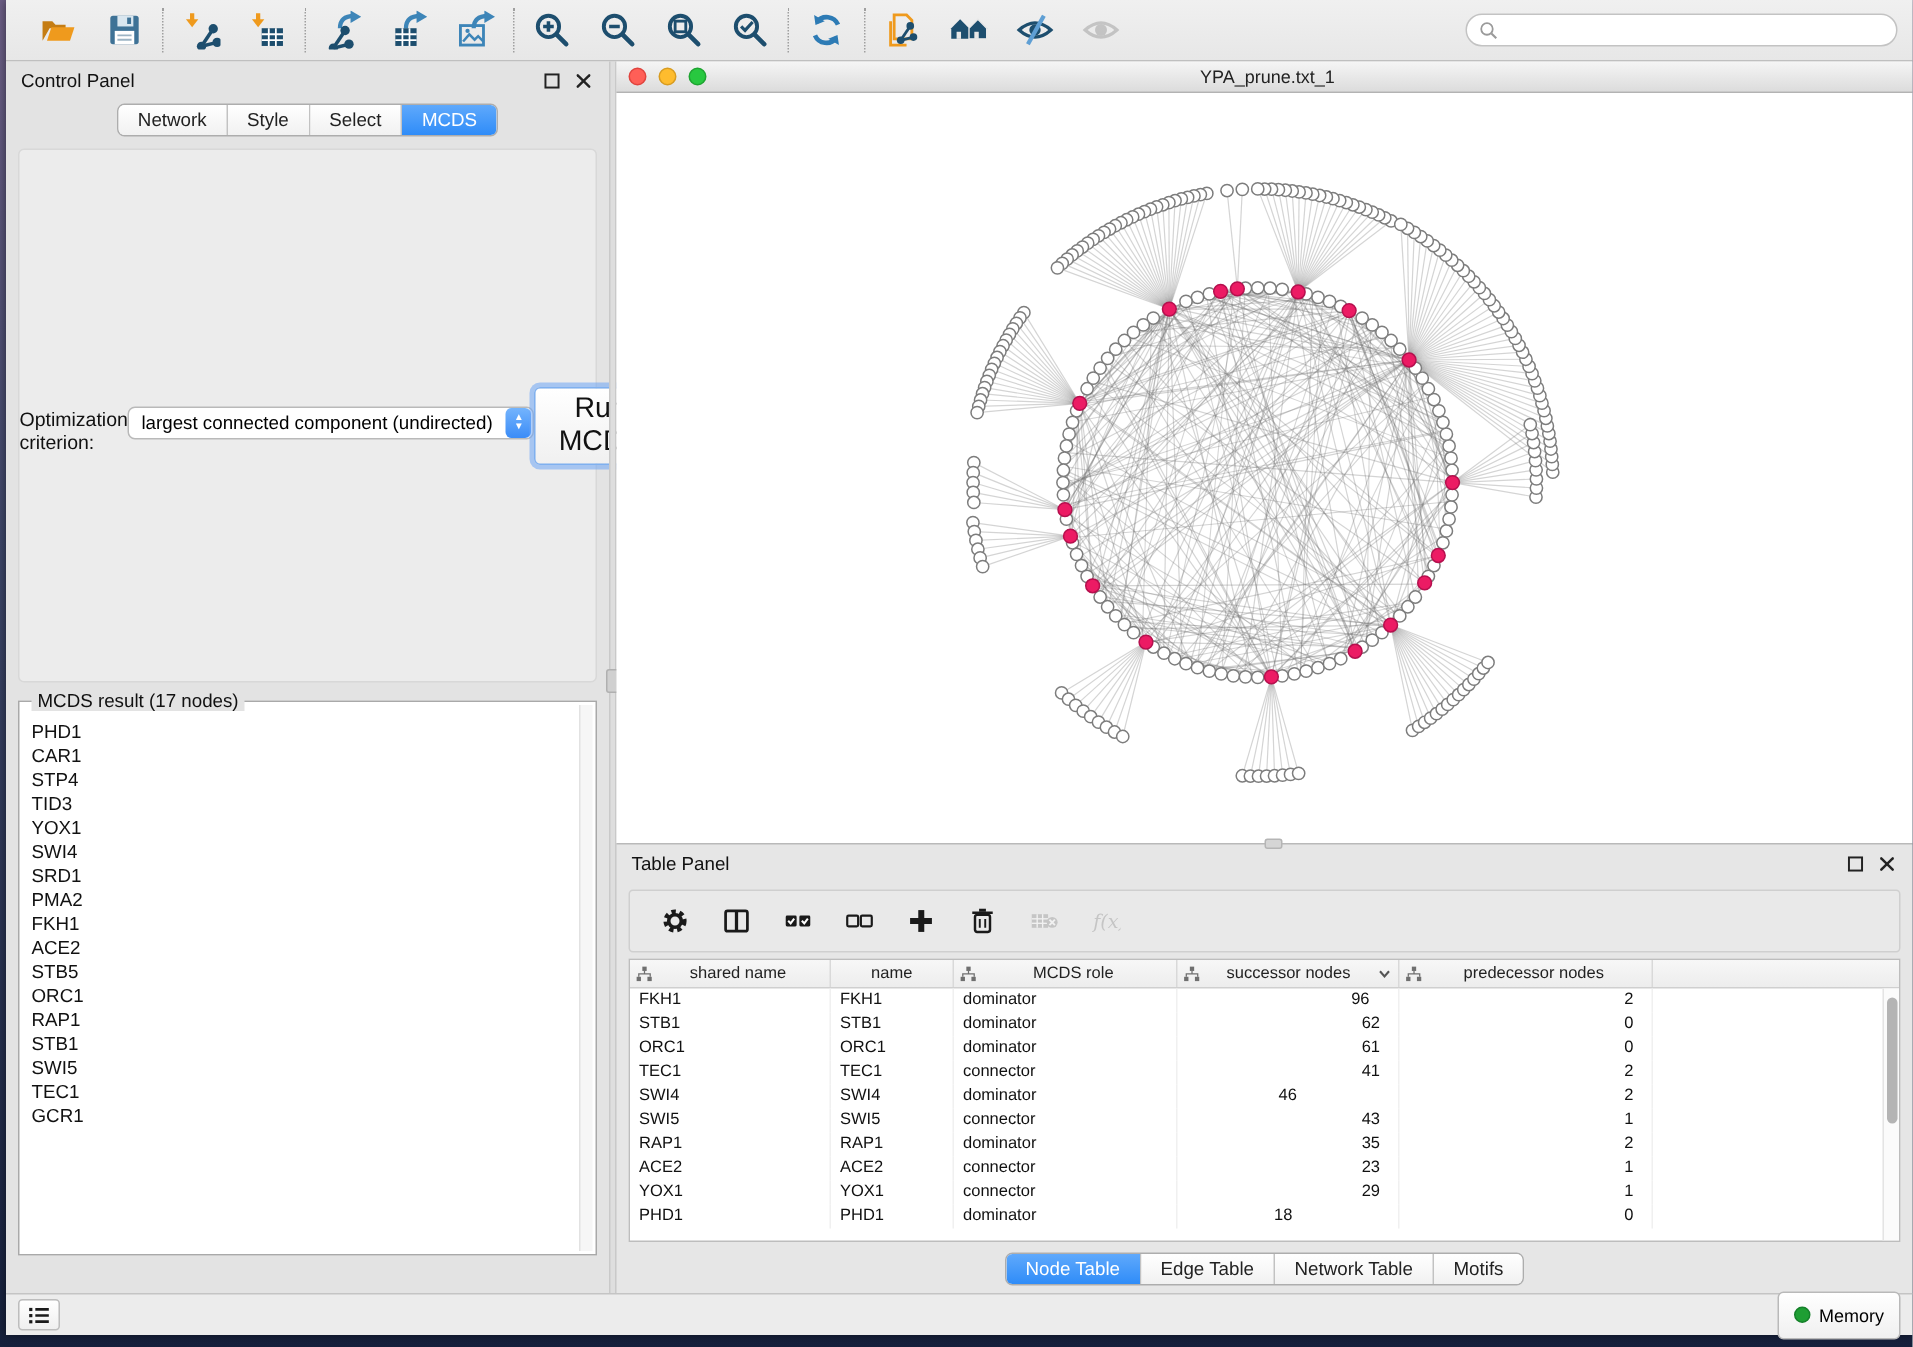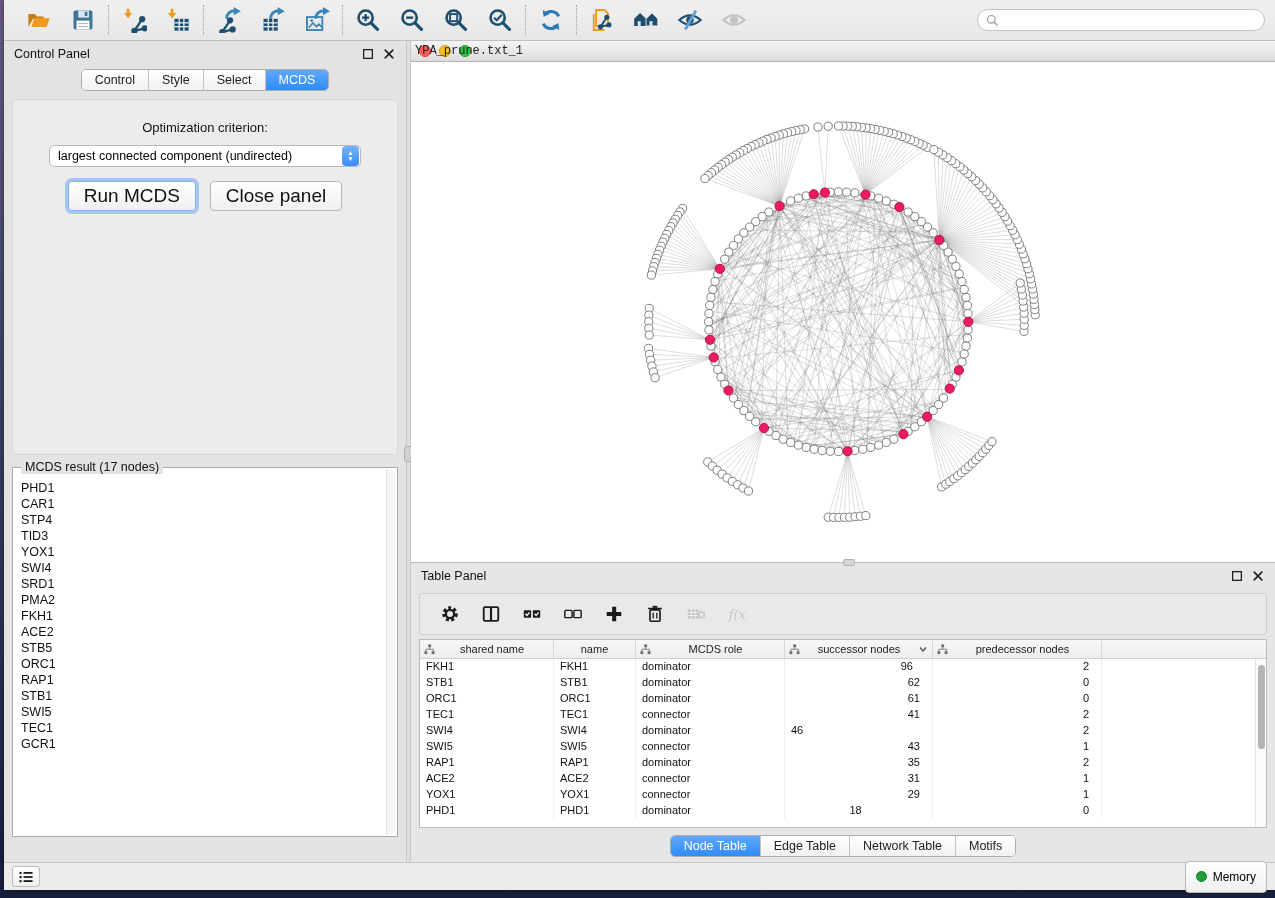--- a/index.html
+++ b/index.html
@@ -36,21 +36,21 @@
   .panel-winbtns svg { width:13px; height:13px; }
 
   .seg-tabs { display:flex; justify-content:center; margin-top:2px; flex:none; }
   .seg { display:inline-flex; border:1px solid #adadad; border-radius:5px; overflow:hidden; background:#fff; }
   .seg button { border:none; background:linear-gradient(#ffffff,#f1f1f1); padding:3px 13px; font-size:12.5px;
     color:#222; border-right:1px solid #c2c2c2; cursor:pointer; font-family:inherit; }
   .seg button:last-child { border-right:none; }
   .seg button.active { background:linear-gradient(#5fa9fc,#2f8cf8); color:#fff; }
 
   .mcds-pane { margin:8px 8px 0 8px; height:356px; background:#ececec; border:1px solid #d8d8d8;
-    border-radius:4px; flex:none; display:flex; flex-direction:column; align-items:center; }
+    border-radius:4px; flex:none; display:flex; flex-direction:row; align-items:center; }
   .opt-label { margin-top:20px; font-size:13px; color:#111; }
   .dropdown { margin-top:10px; width:312px; height:22px; background:#fff; border:1px solid #b9b9b9;
     border-radius:5px; display:flex; align-items:center; cursor:pointer; }
   .dropdown .dd-text { flex:1; font-size:12.5px; padding:0 8px; white-space:nowrap; overflow:hidden; }
   .dd-stepper { width:17px; height:20px; margin:0 1px; border-radius:4px;
     background:linear-gradient(#74b4fd,#3b8cf7); color:#fff; display:flex; flex-direction:column;
     align-items:center; justify-content:center; font-size:6.5px; line-height:6px; }
   .btn-row { margin-top:14px; display:flex; gap:14px; }
   .mac-btn { background:linear-gradient(#ffffff,#f0f0f0); border:1px solid #b5b5b5; border-radius:4px;
     font-size:19px; padding:3px 15px; color:#111; cursor:pointer; font-family:Liberation Sans, sans-serif; }
@@ -75,21 +75,21 @@
   .right-col { flex:1; display:flex; flex-direction:column; min-width:0; }
 
   .network-panel { height:522px; flex:none; display:flex; flex-direction:column; border-bottom:1px solid #b9b9b9; position:relative; }
   .net-titlebar { height:21px; flex:none; background:linear-gradient(#f5f5f5,#dcdcdc); border-bottom:1px solid #b3b3b3;
     display:flex; align-items:center; padding:0 8px; position:relative; }
   .traffic { display:flex; gap:8px; }
   .traffic i { width:12px; height:12px; border-radius:50%; display:block; cursor:pointer; }
   .tl-red { background:#ff5f57; border:1px solid #e0443e; }
   .tl-yellow { background:#febc2e; border:1px solid #d89c20; }
   .tl-green { background:#28c840; border:1px solid #1ea431; }
-  .net-title { position:absolute; left:4px; right:0; text-align:left; font-size:12px; color:#222; pointer-events:none;font-family:Liberation Mono, monospace; }
+  .net-title { position:absolute; left:4px; right:0; text-align:center; font-size:12px; color:#222; pointer-events:none; }
   .net-canvas { flex:1; background:#fff; position:relative; }
   .net-canvas svg { position:absolute; inset:0; }
   .h-grip { position:absolute; bottom:-4px; left:50%; width:12px; height:7px; background:#d5d5d5;
     border:1px solid #b5b5b5; border-radius:2px; z-index:5; }
 
   
   .table-panel { flex:1; background:#e6e6e6; display:flex; flex-direction:column; min-height:0; }
   .tp-toolbar { height:42px; flex:none; background:linear-gradient(#eeeeee,#e2e2e2); border-top:1px solid #f5f5f5;
     border-bottom:1px solid #c6c6c6; display:flex; align-items:center; gap:17px; padding:0 18px; margin:4px 8px 0 8px;
     border:1px solid #cfcfcf; border-radius:3px; background:#e9e9e9; }
@@ -329,21 +329,21 @@
           <span id="cp-close">
               <svg viewBox="0 0 22 22" xmlns="http://www.w3.org/2000/svg" style="width: 12px; height: 12px; display: block;">
                 <line x1="4" y1="4" x2="18" y2="18" stroke="#222" stroke-width="3" stroke-linecap="round"></line>
                 <line x1="18" y1="4" x2="4" y2="18" stroke="#222" stroke-width="3" stroke-linecap="round"></line>
               </svg>
             </span>
         </span>
       </div>
       <div class="seg-tabs">
         <span class="seg" id="cp-tabs">
-            <button class="">Control</button>
+            <button class="">Network</button>
             <button class="">Style</button>
             <button class="">Select</button>
             <button class="active">MCDS</button>
           </span>
       </div>
 
       <div class="mcds-pane">
         <div class="opt-label">Optimization criterion:</div>
         <div class="dropdown">
           <span class="dd-text">largest connected component (undirected)</span>
@@ -1284,42 +1284,42 @@
                 <div class="dt-cell" style="width: 134px; text-align: left;">TEC1</div>
                 <div class="dt-cell" style="width: 82px; text-align: left;">TEC1</div>
                 <div class="dt-cell" style="width: 149px; text-align: left;">connector</div>
                 <div class="dt-cell" style="width: 148px; text-align: right; padding-right: 12px;">41</div>
                 <div class="dt-cell" style="width: 169px; text-align: right; padding-right: 12px;">2</div>
               </div>
               <div class="dt-row">
                 <div class="dt-cell" style="width: 134px; text-align: left;">SWI4</div>
                 <div class="dt-cell" style="width: 82px; text-align: left;">SWI4</div>
                 <div class="dt-cell" style="width: 149px; text-align: left;">dominator</div>
-                <div class="dt-cell" style="width: 148px; text-align: left; ">46</div>
+                <div class="dt-cell" style="width: 148px; text-align: center; ">46</div>
                 <div class="dt-cell" style="width: 169px; text-align: right; padding-right: 12px;">2</div>
               </div>
               <div class="dt-row">
                 <div class="dt-cell" style="width: 134px; text-align: left;">SWI5</div>
                 <div class="dt-cell" style="width: 82px; text-align: left;">SWI5</div>
                 <div class="dt-cell" style="width: 149px; text-align: left;">connector</div>
                 <div class="dt-cell" style="width: 148px; text-align: right; padding-right: 12px;">43</div>
                 <div class="dt-cell" style="width: 169px; text-align: right; padding-right: 12px;">1</div>
               </div>
               <div class="dt-row">
                 <div class="dt-cell" style="width: 134px; text-align: left;">RAP1</div>
                 <div class="dt-cell" style="width: 82px; text-align: left;">RAP1</div>
                 <div class="dt-cell" style="width: 149px; text-align: left;">dominator</div>
                 <div class="dt-cell" style="width: 148px; text-align: right; padding-right: 12px;">35</div>
                 <div class="dt-cell" style="width: 169px; text-align: right; padding-right: 12px;">2</div>
               </div>
               <div class="dt-row">
                 <div class="dt-cell" style="width: 134px; text-align: left;">ACE2</div>
                 <div class="dt-cell" style="width: 82px; text-align: left;">ACE2</div>
                 <div class="dt-cell" style="width: 149px; text-align: left;">connector</div>
-                <div class="dt-cell" style="width: 148px; text-align: right; padding-right: 12px;">31</div>
+                <div class="dt-cell" style="width: 148px; text-align: right; padding-right: 12px;">23</div>
                 <div class="dt-cell" style="width: 169px; text-align: right; padding-right: 12px;">1</div>
               </div>
               <div class="dt-row">
                 <div class="dt-cell" style="width: 134px; text-align: left;">YOX1</div>
                 <div class="dt-cell" style="width: 82px; text-align: left;">YOX1</div>
                 <div class="dt-cell" style="width: 149px; text-align: left;">connector</div>
                 <div class="dt-cell" style="width: 148px; text-align: right; padding-right: 12px;">29</div>
                 <div class="dt-cell" style="width: 169px; text-align: right; padding-right: 12px;">1</div>
               </div>
               <div class="dt-row">

